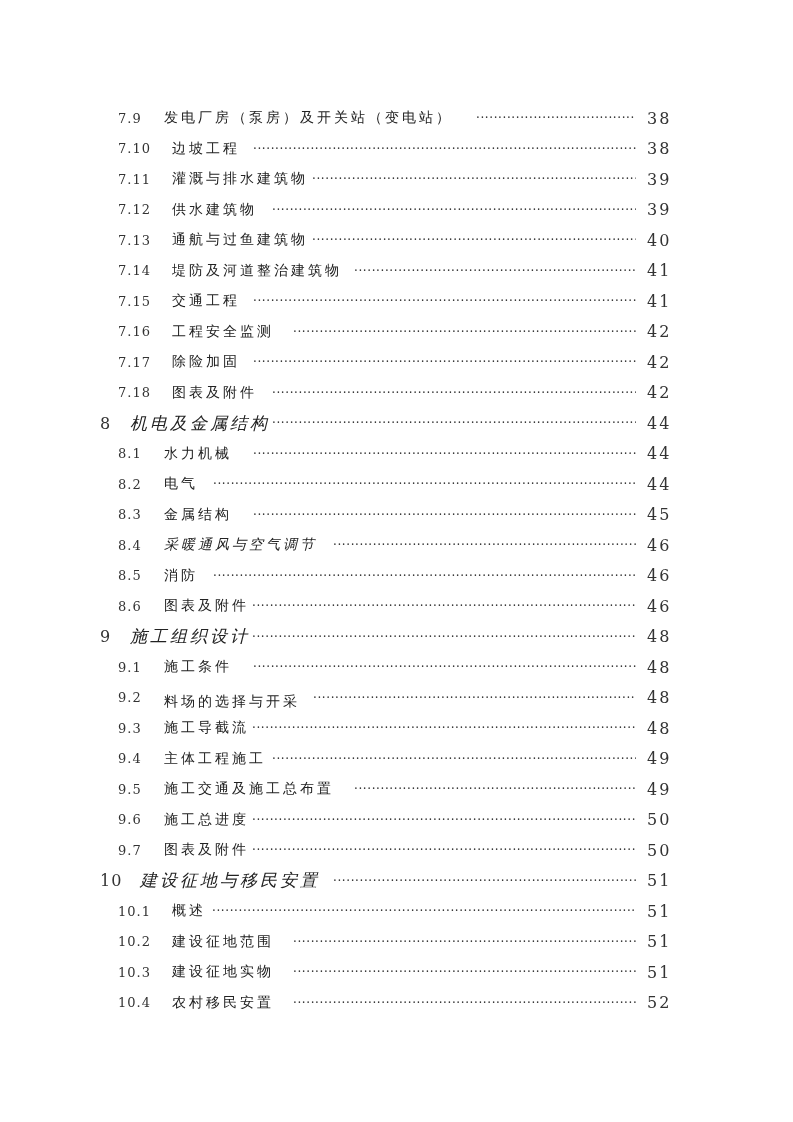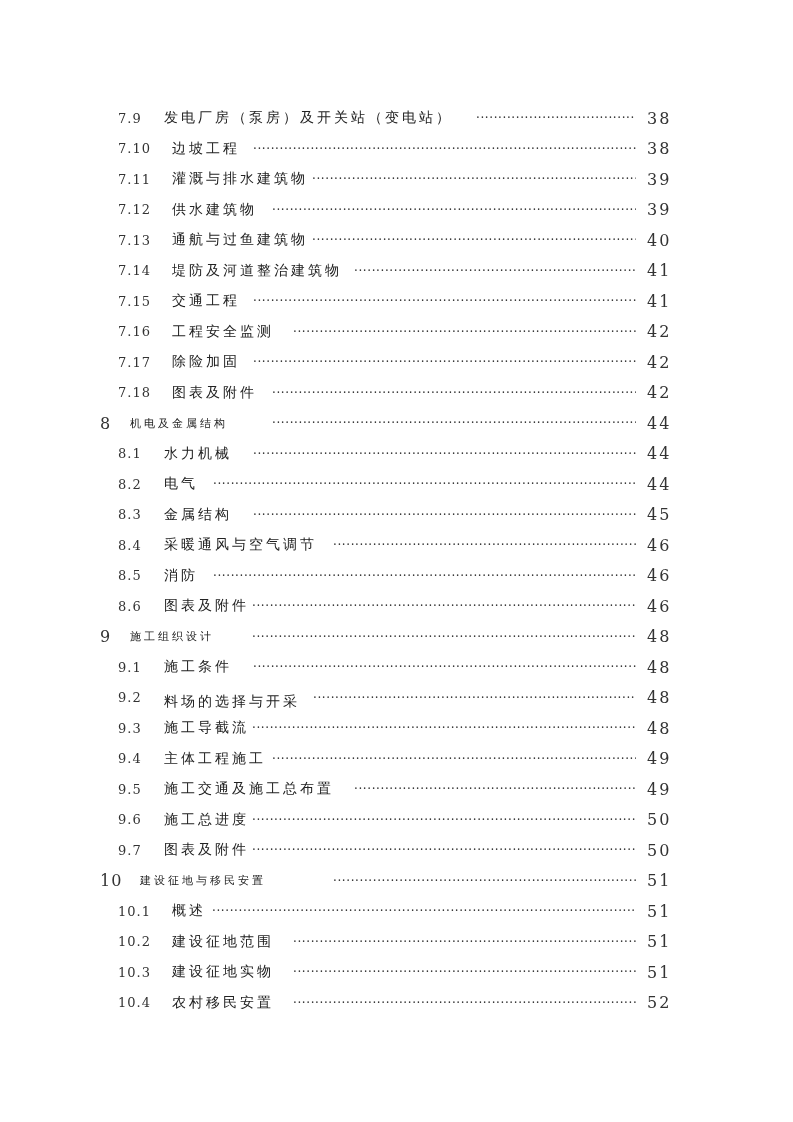--- a/index.html
+++ b/index.html
@@ -6,21 +6,21 @@
     body { width: 793px; height: 1122px; position: relative; overflow: hidden;
            font-family: "DejaVu Serif", "Liberation Serif", serif; color: #222222; }
     .toc { position: absolute; left: 0; top: 0; width: 793px; }
     .row { position: absolute; left: 0; height: 30px; display: flex; align-items: center; }
     .row .num { position: absolute; font-size: 13px; letter-spacing: 1px; color: #333; white-space: nowrap; }
     .row .title { position: absolute; font-size: 14px; letter-spacing: 3px; color: #222; white-space: nowrap; }
     .row .leader { position: absolute; height: 30px; overflow: hidden; white-space: nowrap;
                    font-size: 12px; letter-spacing: 0.6px; color: #333; line-height: 30px; }
     .row .page { position: absolute; left: 647px; font-size: 16px; letter-spacing: 2px; color: #333; white-space: nowrap; }
     .row.lvl1 .num { left: 100px; font-size: 16px; }
-    .row.lvl1 .title { font-size: 11px; letter-spacing: 3px; }
+    .row.lvl1 .title { font-size: 17px; letter-spacing: 3px; font-style: italic; }
     .row.lvl2 .num { left: 118px; }
   </style>
 </head>
 <body>
 
 <div class="toc" id="toc">
     <div class="row lvl2" style="top: 103px; width: 793px;">
       <span class="num">7.9</span>
       <span class="title" style="left: 164px;">发电厂房（泵房）及开关站（变电站）</span>
       <span class="leader" style="left: 476px; width: 160px;">········································································································································································································</span>
@@ -99,21 +99,21 @@
       <span class="page">44</span>
     </div>
     <div class="row lvl2" style="top: 499.5px; width: 793px;">
       <span class="num">8.3</span>
       <span class="title" style="left: 164px;">金属结构</span>
       <span class="leader" style="left: 253px; width: 383px;">········································································································································································································</span>
       <span class="page">45</span>
     </div>
     <div class="row lvl2" style="top: 530px; width: 793px;">
       <span class="num">8.4</span>
-      <span class="title" style="left: 164px;">采暖通风与空气调节</span>
+      <span class="title" style="left: 164px; font-style: italic;">采暖通风与空气调节</span>
       <span class="leader" style="left: 333px; width: 303px;">········································································································································································································</span>
       <span class="page">46</span>
     </div>
     <div class="row lvl2" style="top: 560.5px; width: 793px;">
       <span class="num">8.5</span>
       <span class="title" style="left: 164px;">消防</span>
       <span class="leader" style="left: 213px; width: 423px;">········································································································································································································</span>
       <span class="page">46</span>
     </div>
     <div class="row lvl2" style="top: 591px; width: 793px;">

